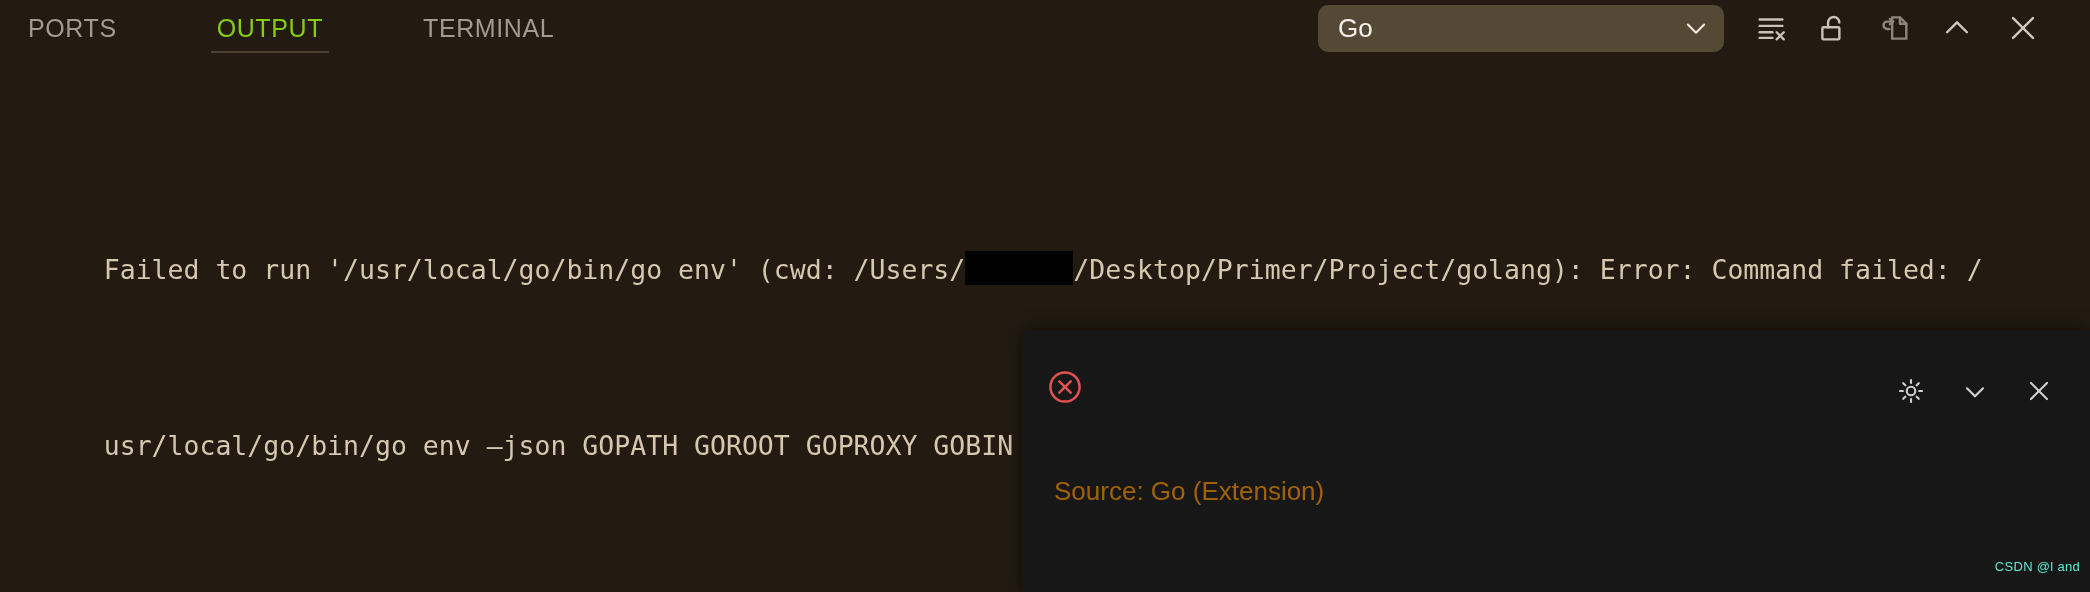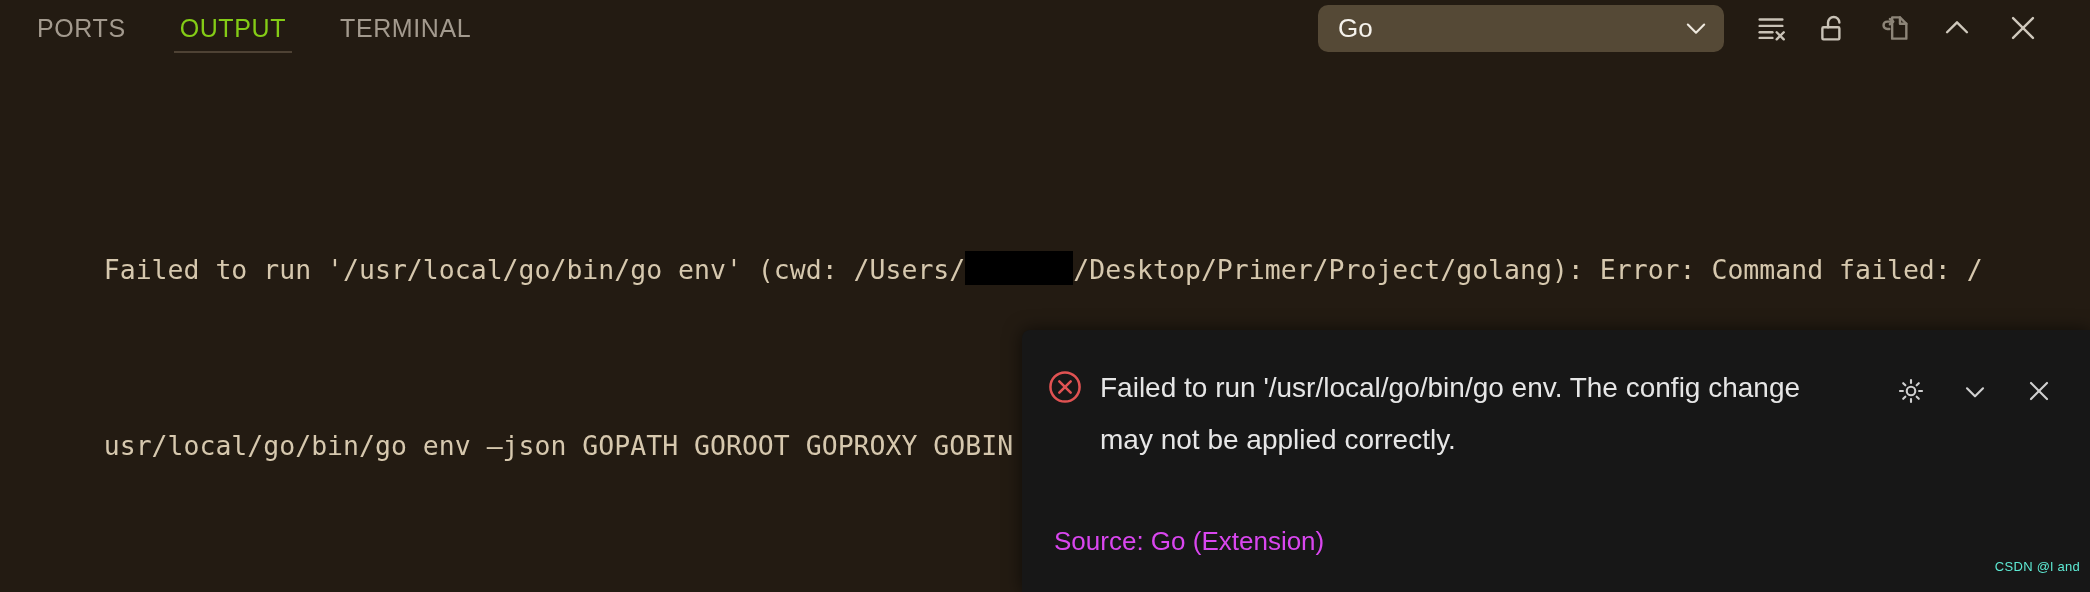--- a/index.html
+++ b/index.html
@@ -32,21 +32,22 @@
     box-sizing: border-box;
     display: flex;
     align-items: center;
     background: #231b12;
   }
 
   .tabs {
     display: flex;
     align-items: center;
     height: 56px;
-    padding-left: 23px;
+    padding-left: 14px;
+    gap: 46px;
   }
   .tab {
     position: relative;
     height: 56px;
     display: flex;
     align-items: center;
     padding: 0 14px;
     margin-right: 26px;
     font-size: 25px;
     letter-spacing: 0.6px;
@@ -184,21 +185,21 @@
     width: 54px;
     height: 50px;
     display: flex;
     align-items: center;
     justify-content: center;
     cursor: pointer;
   }
   .toast-source {
     padding: 60px 0 0 32px;
     font-size: 26px;
-    color: #d946ef;
+    color: #a16207;
   }
 
   .watermark {
     position: absolute;
     right: 10px;
     bottom: 18px;
     font-size: 13px;
     color: #5eead4;
     letter-spacing: 0.3px;
     user-select: none;
@@ -309,21 +310,20 @@
     <div class="toast-row">
 
       <span class="toast-sev">
         <svg width="38" height="38" viewBox="0 0 24 24" fill="none" stroke="#e05252" stroke-width="1.6" stroke-linecap="round">
           <circle cx="12" cy="12" r="9.2"></circle>
           <line x1="8.4" y1="8.4" x2="15.6" y2="15.6"></line>
           <line x1="15.6" y1="8.4" x2="8.4" y2="15.6"></line>
         </svg>
       </span>
 
-      <div class="toast-message">Failed to run '/usr/local/go/bin/go env. The config change may not be applied correctly.</div>
 
       <div class="toast-actions">
 
         <div class="toast-icon-btn">
           <svg width="34" height="34" viewBox="0 0 24 24" fill="none" stroke="#cfcfcf" stroke-width="1.5" stroke-linecap="round" stroke-linejoin="round">
             <g>
               <circle cx="12" cy="12" r="3"></circle>
               <path d="M12 4.2 v2.1 M12 17.7 v2.1 M4.2 12 h2.1 M17.7 12 h2.1
                        M6.5 6.5 l1.5 1.5 M16 16 l1.5 1.5 M17.5 6.5 L16 8 M8 16 L6.5 17.5"></path>
             </g>

